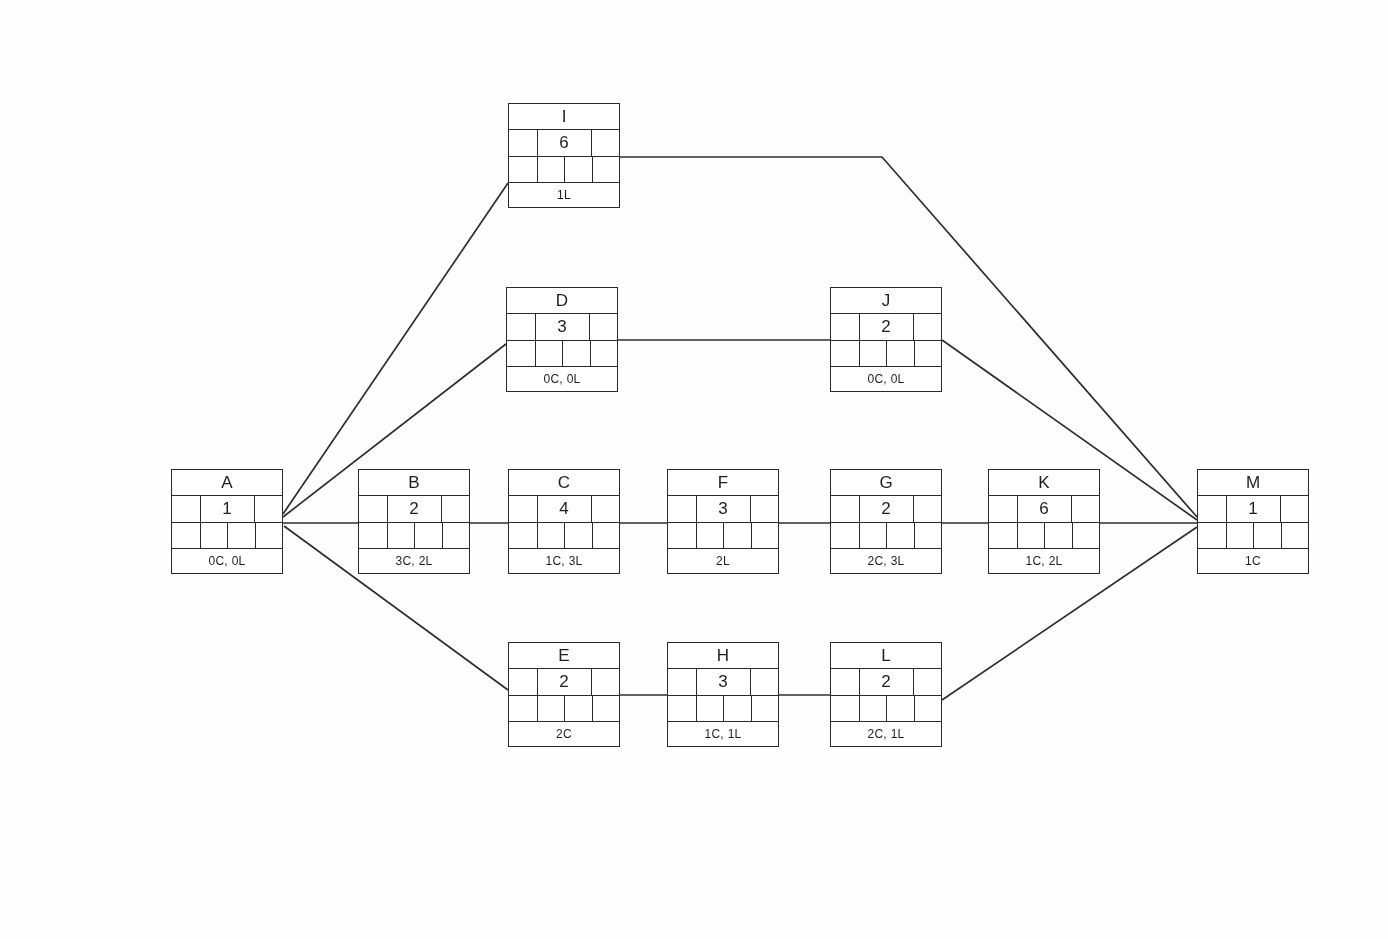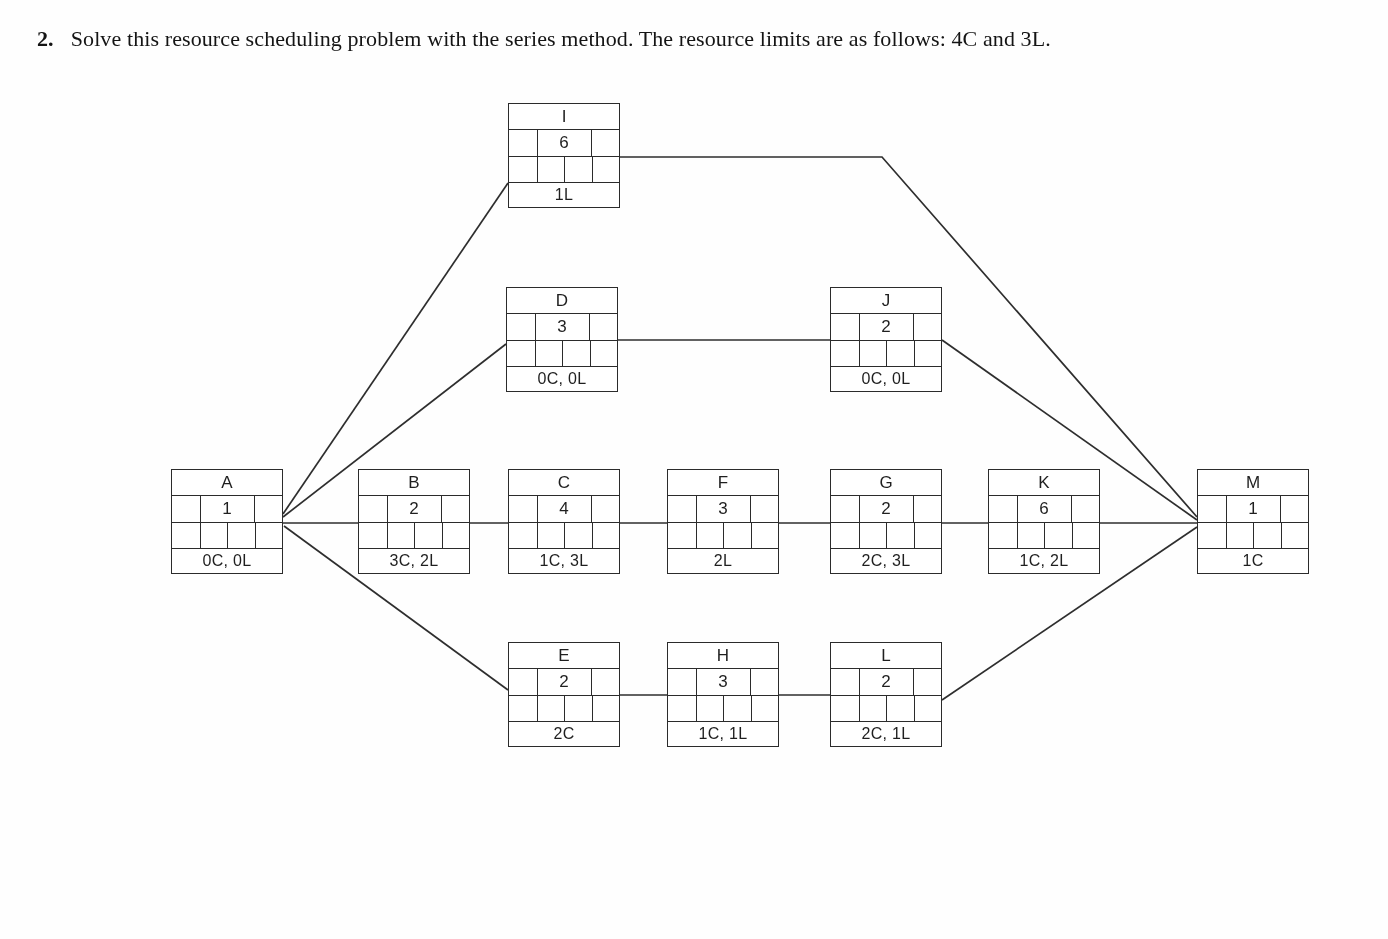--- a/index.html
+++ b/index.html
@@ -24,44 +24,41 @@
   .name{height:25px;display:flex;align-items:center;justify-content:center;
         font-size:17px;line-height:1;}
   .r2{height:27px;display:flex;align-items:stretch;}
   .r2 .c{flex:1 1 25%;}
   .r2 .mid{flex:0 0 50%;border-left:1.9px solid #2b2b2b;border-right:1.9px solid #2b2b2b;
         display:flex;align-items:center;justify-content:center;font-size:17px;box-sizing:border-box;}
   .r3{height:26px;display:flex;align-items:stretch;}
   .r3 .c{flex:1 1 25%;box-sizing:border-box;}
   .r3 .c + .c{border-left:1.9px solid #2b2b2b;}
   .res{height:25px;display:flex;align-items:center;justify-content:center;
-        font-size:16px;letter-spacing:0.3px;}
+        font-size:12px;letter-spacing:0.3px;}
   
   .n-I{left:508px;top:103px}
   .n-D{left:506px;top:287px}
   .n-J{left:830px;top:287px}
   .n-A{left:171px;top:469px}
   .n-B{left:358px;top:469px}
   .n-C{left:508px;top:469px}
   .n-F{left:667px;top:469px}
   .n-G{left:830px;top:469px}
   .n-K{left:988px;top:469px}
   .n-M{left:1197px;top:469px}
   .n-E{left:508px;top:642px}
   .n-H{left:667px;top:642px}
   .n-L{left:830px;top:642px}
 </style>
 </head>
 <body>
 
 <div class="page">
 
-  <div class="title">
-    <span class="num">2.</span><span>Solve this resource scheduling problem with the series method. The resource limits are as follows: 4C and 3L.</span>
-  </div>
 
   <svg class="edges" viewBox="0 0 1388 939" xmlns="http://www.w3.org/2000/svg">
     <line x1="283" y1="514" x2="508" y2="183"></line>
     <line x1="283" y1="517" x2="506" y2="344"></line>
     <line x1="283" y1="523" x2="358" y2="523"></line>
     <line x1="284" y1="526" x2="508" y2="690"></line>
     <line x1="470" y1="523" x2="508" y2="523"></line>
     <line x1="620" y1="523" x2="667" y2="523"></line>
     <line x1="779" y1="523" x2="830" y2="523"></line>
     <line x1="942" y1="523" x2="988" y2="523"></line>

